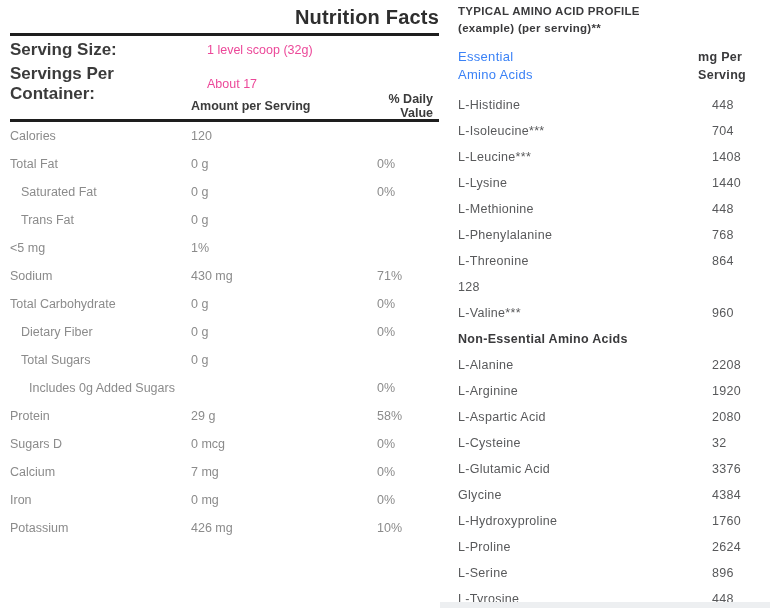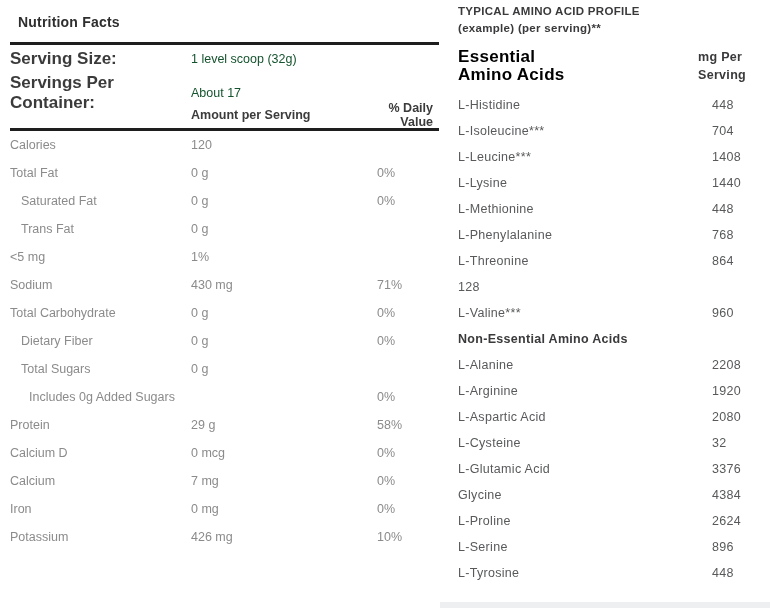--- a/index.html
+++ b/index.html
@@ -1,41 +1,41 @@
 <!DOCTYPE html>
 <html><head>
 <meta charset="utf-8">
 <style>
   html,body{margin:0;padding:0;background:#ffffff;}
   .page{position:relative;width:770px;height:608px;background:#ffffff;overflow:hidden;
         font-family:"Liberation Sans", sans-serif;}
 
   
   .nf{position:absolute;left:10px;top:0;width:429px;}
-  .nf-title{font-size:14px;font-weight:bold;color:#2e2e2e;margin:8px;padding:6px 0 4px 0;letter-spacing:.2px;}
+  .nf-title{font-size:20px;font-weight:bold;color:#2e2e2e;margin:0;padding:6px 0 4px 0;letter-spacing:.2px;text-align:right;}
   .rule{width:100%;height:3px;background:#1e1e1e;}
   .srow{display:grid;grid-template-columns:181px 1fr;height:28px;align-items:center;}
   .slabel{font-size:17px;font-weight:bold;color:#3b3b3b;}
-  .svalue{font-size:12.5px;color:#14532d;}
+  .svalue{font-size:12.5px;color:#ec4899;margin-left:16px;}
   .hrow{display:grid;grid-template-columns:181px 186px 1fr;height:27px;align-items:center;}
   .hamount{font-size:12.5px;font-weight:bold;color:#3b3b3b;}
   .hdv{font-size:12.5px;font-weight:bold;color:#3b3b3b;text-align:right;padding-right:6px;}
   .nfrow{display:grid;grid-template-columns:181px 186px 1fr;height:28px;align-items:center;}
   .nflabel{font-size:12.5px;color:#8b8b8b;}
   .nfamount{font-size:12.5px;color:#8b8b8b;}
   .nfdv{font-size:12.5px;color:#8b8b8b;}
   .ind1{padding-left:11px;}
   .ind2{padding-left:19px;}
 
   
   .aa{position:absolute;left:458px;top:0;width:288px;letter-spacing:.3px;}
   .aa-title{font-size:11.5px;font-weight:bold;color:#3a3a3c;padding-top:3px;line-height:17px;}
   .aa-sub{font-size:11.5px;font-weight:bold;color:#3a3a3c;line-height:17px;}
   .aa-head{display:flex;margin-top:11px;}
-  .aa-head .c1{width:254px;font-size:17px;font-weight:bold;color:#000000;line-height:18px;}
+  .aa-head .c1{width:254px;font-size:13px;font-weight:normal;color:#3b82f6;line-height:18px;}
   .aa-head .c2{font-size:12.5px;font-weight:bold;color:#3a3a3c;line-height:18px;}
   .aa-rows{margin-top:8px;}
   .aarow{display:flex;height:26px;align-items:center;}
   .aaname{width:254px;font-size:12.5px;color:#58595b;}
   .aaval{font-size:12.5px;color:#58595b;}
   .aa-nonhead{height:26px;display:flex;align-items:center;font-size:12.5px;font-weight:bold;color:#3a3a3c;}
 
   .bottom-strip{position:absolute;left:440px;top:602px;width:330px;height:6px;background:#edeff1;}
 </style>
 </head>
@@ -113,21 +113,21 @@
           <span class="nflabel ind2">Includes 0g Added Sugars</span>
           <span class="nfamount"></span>
           <span class="nfdv">0%</span>
         </div>
         <div class="nfrow">
           <span class="nflabel">Protein</span>
           <span class="nfamount">29 g</span>
           <span class="nfdv">58%</span>
         </div>
         <div class="nfrow">
-          <span class="nflabel">Calcium D</span>
+          <span class="nflabel">Sugars D</span>
           <span class="nfamount">0 mcg</span>
           <span class="nfdv">0%</span>
         </div>
         <div class="nfrow">
           <span class="nflabel">Calcium</span>
           <span class="nfamount">7 mg</span>
           <span class="nfdv">0%</span>
         </div>
         <div class="nfrow">
           <span class="nflabel">Iron</span>
@@ -215,20 +215,24 @@
           </div>
           <div class="aarow">
             <span class="aaname">L-Glutamic Acid</span>
             <span class="aaval">3376</span>
           </div>
           <div class="aarow">
             <span class="aaname">Glycine</span>
             <span class="aaval">4384</span>
           </div>
           <div class="aarow">
+            <span class="aaname">L-Hydroxyproline</span>
+            <span class="aaval">1760</span>
+          </div>
+          <div class="aarow">
             <span class="aaname">L-Proline</span>
             <span class="aaval">2624</span>
           </div>
           <div class="aarow">
             <span class="aaname">L-Serine</span>
             <span class="aaval">896</span>
           </div>
           <div class="aarow">
             <span class="aaname">L-Tyrosine</span>
             <span class="aaval">448</span>

